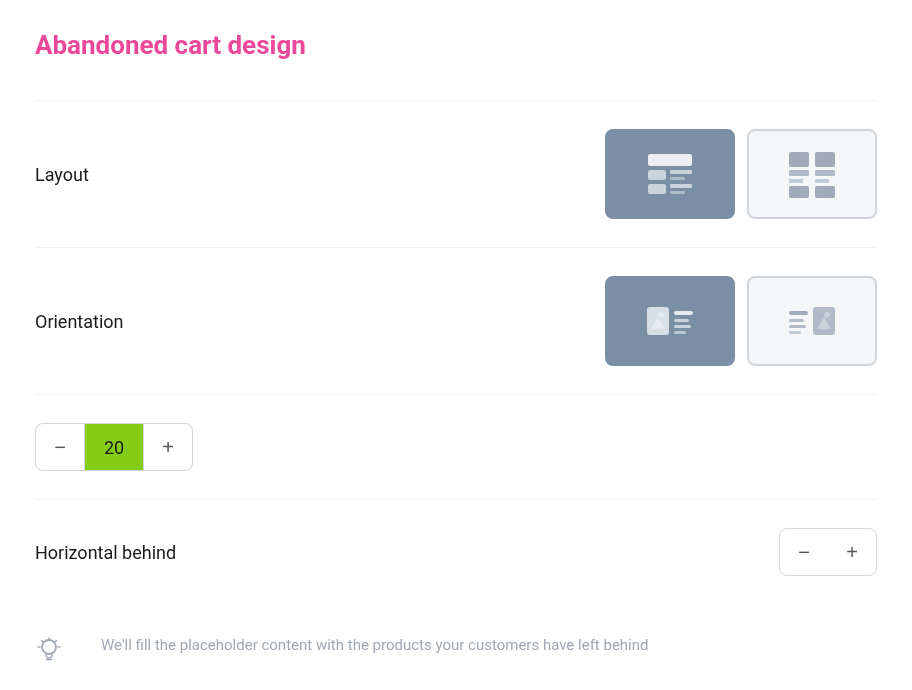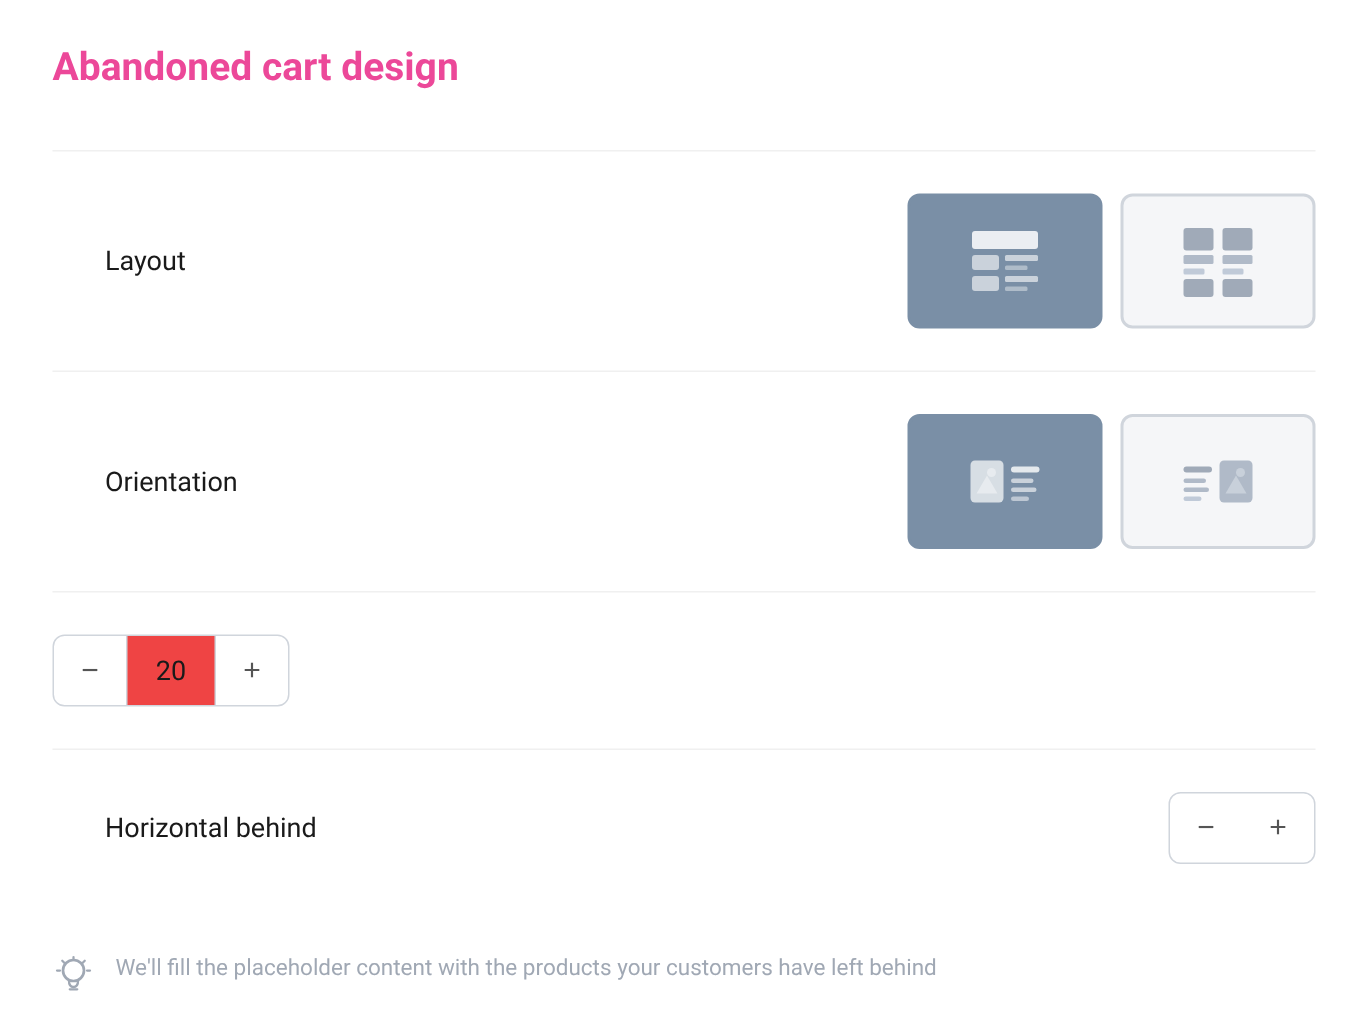--- a/index.html
+++ b/index.html
@@ -33,21 +33,20 @@
     }
 
     .setting-row:last-of-type {
       border-bottom: 1px solid #f0f0f0;
     }
 
     .setting-label {
       font-size: 18px;
       font-weight: 400;
       color: #1a1a1a;
-      margin-left: 35px;
     }
 
     .setting-controls {
       display: flex;
       align-items: center;
       gap: 12px;
     }
 
     
     .toggle-btn {
@@ -101,21 +100,21 @@
       width: 60px;
       height: 60px;
       border-left: 1.5px solid #d0d5dc;
       border-right: 1.5px solid #d0d5dc;
       display: flex;
       align-items: center;
       justify-content: center;
       font-size: 18px;
       font-weight: 400;
       color: #1a1a1a;
-      background: #ef4444;
+      background: #84cc16;
     }
 
     
     .hint-row {
       display: flex;
       align-items: flex-start;
       gap: 14px;
       margin-top: 30px;
       color: #a0a8b4;
     }
@@ -124,20 +123,21 @@
       flex-shrink: 0;
       width: 28px;
       height: 28px;
       margin-top: 2px;
     }
 
     .hint-text {
       font-size: 15px;
       line-height: 1.5;
       color: #a0a8b4;
+      margin-left: 24px;
     }
   </style>
 </head>
 <body>
 
 <h1 class="page-title">Abandoned cart design</h1>
 
 <div class="setting-row">
   <span class="setting-label">Layout</span>
   <div class="setting-controls">

